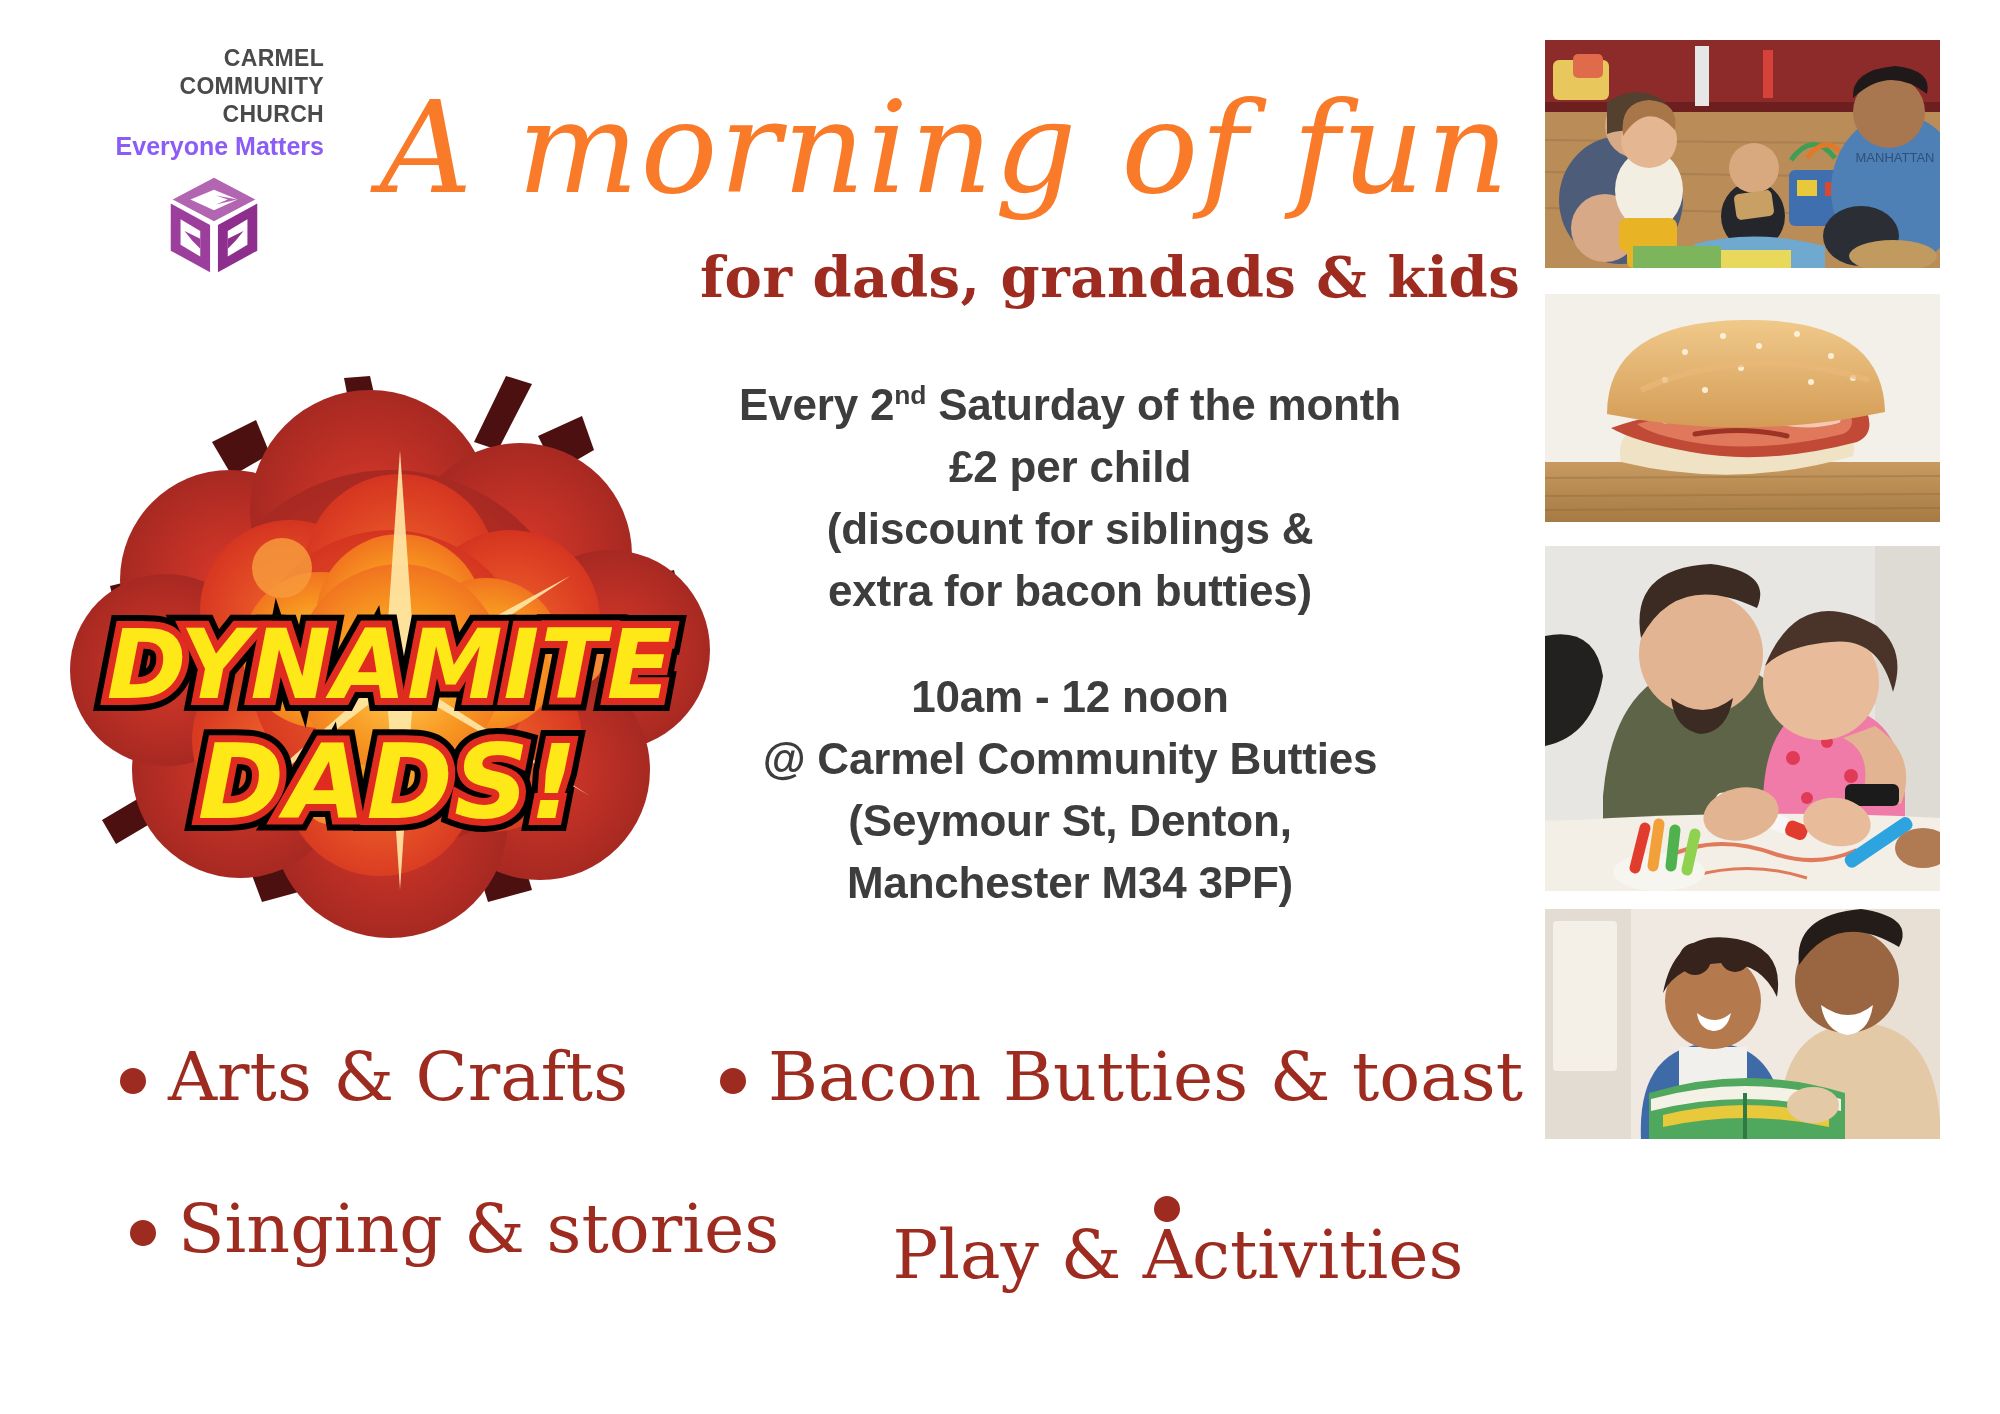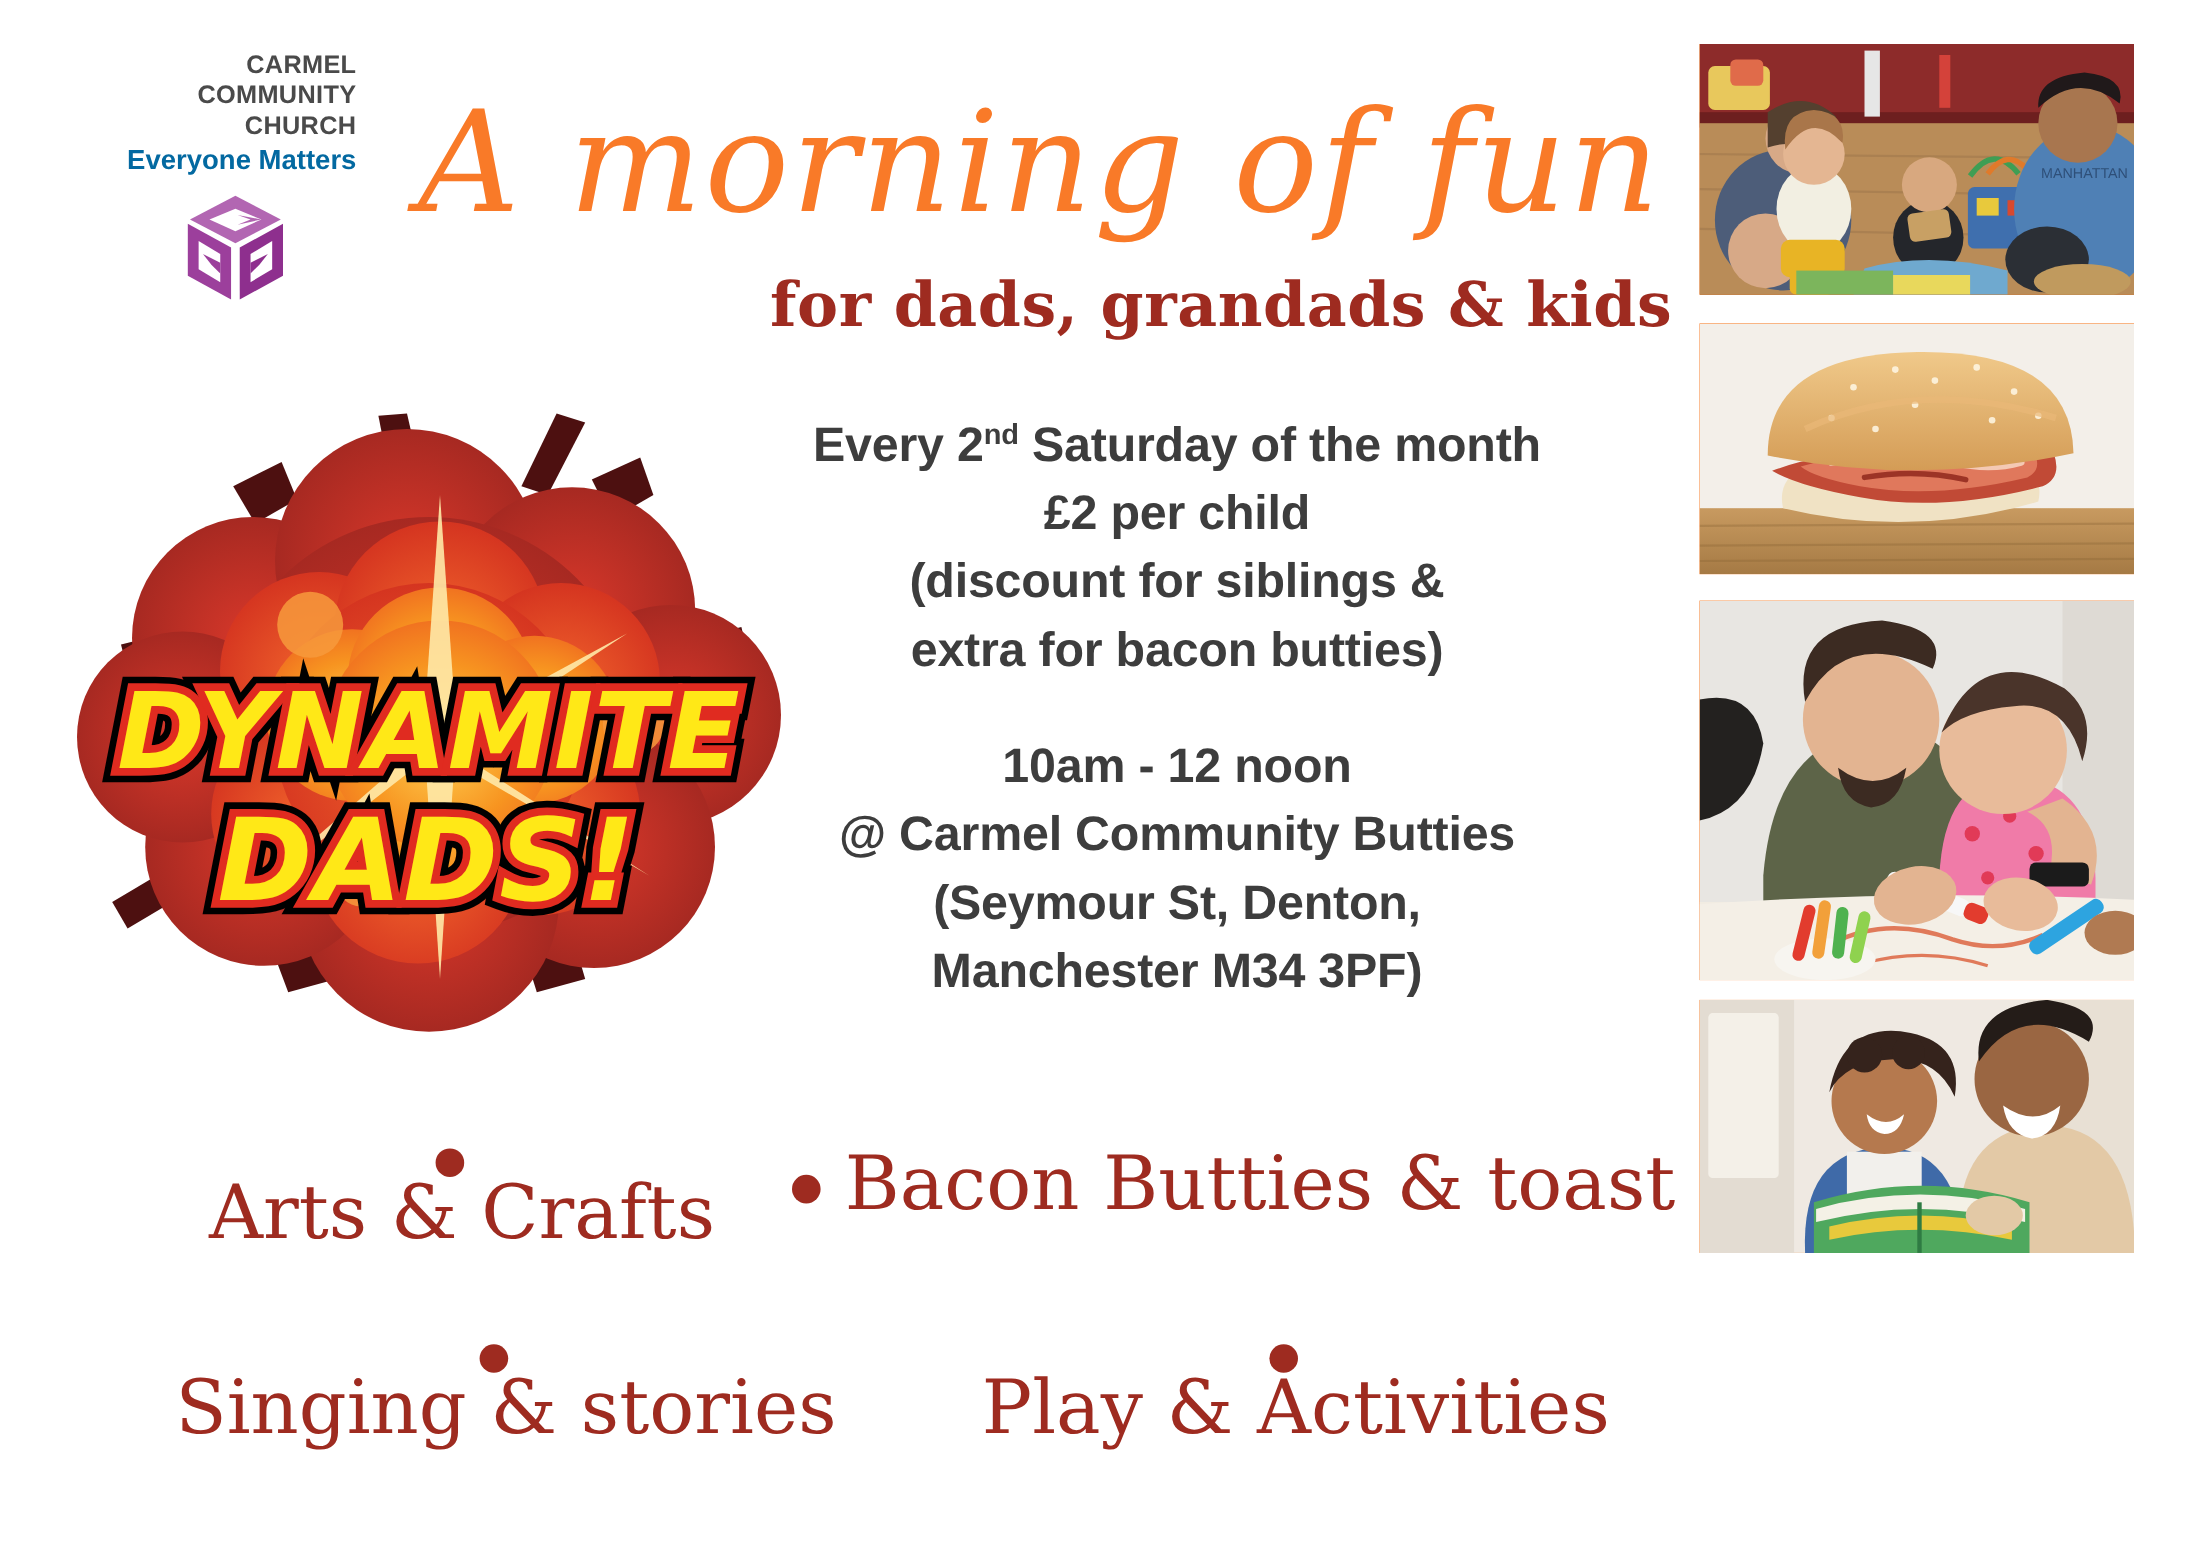--- a/index.html
+++ b/index.html
@@ -7,21 +7,21 @@
     width:2000px;height:1414px;
     background:#ffffff;
     font-family:"Liberation Sans", sans-serif;
     overflow:hidden;position:relative;
   }
   .poster{position:absolute;inset:0;background:#fff;}
 
   
   .logo-block{position:absolute;left:104px;top:44px;width:220px;text-align:right;}
   .logo-line{font-weight:bold;font-size:23px;line-height:28px;color:#4a4a4a;letter-spacing:.3px;}
-  .logo-tag{font-weight:bold;font-size:25px;line-height:32px;color:#0369a1;margin-top:2px;}
+  .logo-tag{font-weight:bold;font-size:25px;line-height:32px;color:#8b5cf6;margin-top:2px;}
   .logo-mark{position:relative;width:118px;height:118px;margin:8px auto 0;}
   .logo-mark svg{width:100%;height:100%;display:block;}
 
   
   .headline{
     position:absolute;left:380px;top:80px;width:1120px;height:150px;
   }
   .headline svg{width:100%;height:100%;overflow:visible;}
   .script-text{
     font-family:"DejaVu Serif", serif;
@@ -64,21 +64,21 @@
   .bdot{
     width:26px;height:26px;border-radius:50%;
     background:#9e2b20;flex:0 0 auto;margin-right:22px;
     position:relative;top:4px;
   }
   .btext{
     font-family:"DejaVu Serif", serif;
     font-size:68px;line-height:74px;font-weight:400;
     white-space:nowrap;
   }
-  .b-c1{width:600px;flex-direction:column;}
+  .b-c1{width:600px;}
   .b-c2{width:780px;}
   .row2 .b-c1{width:660px;padding-left:10px;}
   .row2 .b-c2{width:720px;flex-direction:column;}
 
   
   .strip{position:absolute;left:1545px;top:40px;width:395px;}
   .photo{width:395px;position:relative;overflow:hidden;display:block;background:#f97316;}
   .p1{height:228px;margin-bottom:26px;}
   .p2{height:228px;margin-bottom:24px;}
   .p3{height:345px;margin-bottom:18px;}

